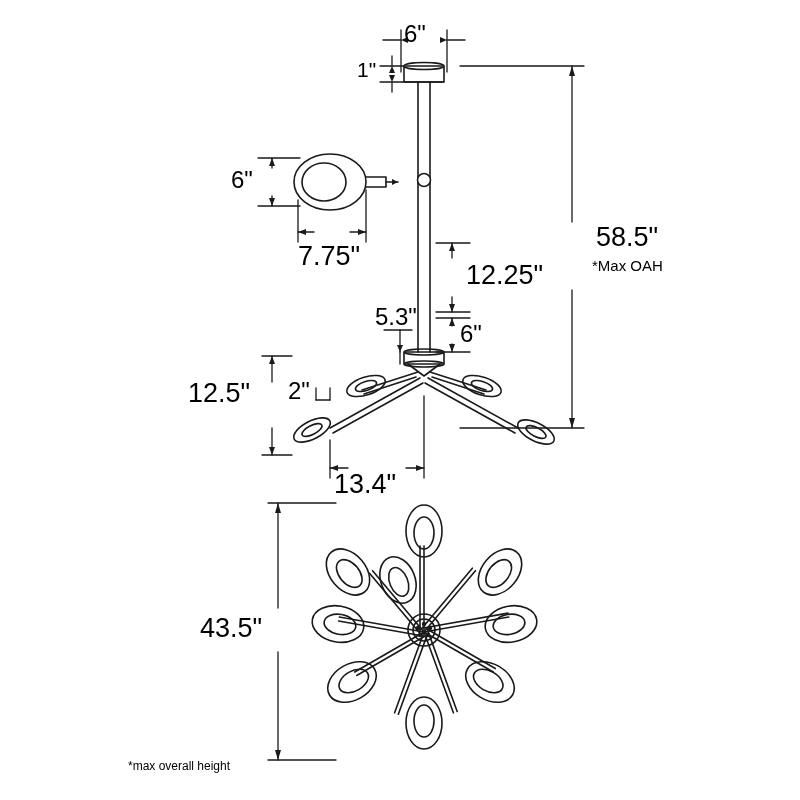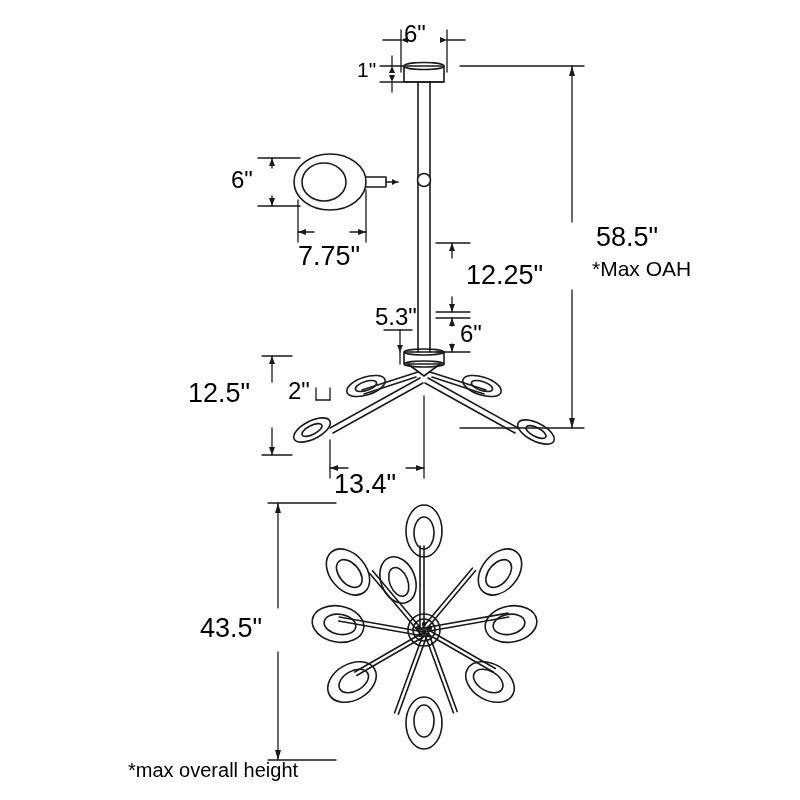--- a/index.html
+++ b/index.html
@@ -36,24 +36,24 @@
   .dim-big {
     font-size: 27px;
   }
   .dim-med {
     font-size: 24px;
   }
   .dim-small {
     font-size: 21px;
   }
   .note-small {
-    font-size: 21px;
+    font-size: 15px;
   }
   .note-foot {
-    font-size: 20px;
+    font-size: 12px;
   }
 </style>
 </head>
 <body>
 
 <div id="stage">
 
   <svg id="diagram-svg" viewBox="0 0 800 800">
     <g fill="none" stroke="#1a1a1a" stroke-width="1.6" stroke-linecap="round" stroke-linejoin="round">
 

